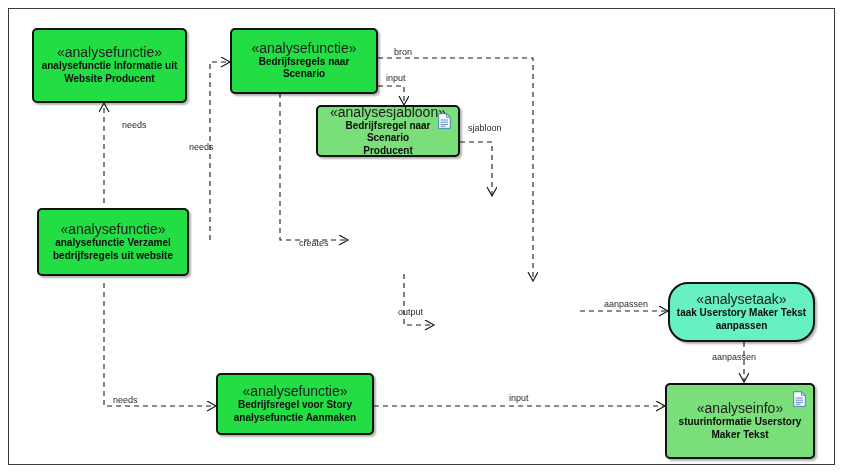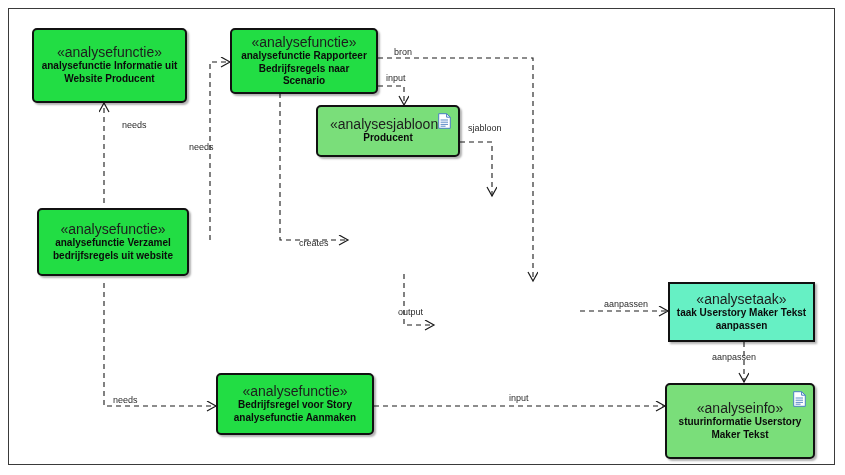--- a/index.html
+++ b/index.html
@@ -136,48 +136,48 @@
   </svg>
 
   <div class="node fill-bright" style="left:32px; top:28px; width:155px; height:75px;">
     <div class="stereo">«analysefunctie»</div>
     <div class="title">analysefunctie Informatie uit</div>
     <div class="title">Website Producent</div>
   </div>
 
   <div class="node fill-bright" style="left:230px; top:28px; width:148px; height:66px;">
     <div class="stereo">«analysefunctie»</div>
-    <div class="title">analysefunctie Rapporteer</div>
     <div class="title">Bedrijfsregels naar Scenario</div>
   </div>
 
   <div class="node fill-light" style="left:316px; top:105px; width:144px; height:52px;text-align:center;">
     <svg class="doc-icon" viewBox="0 0 13 16">
       <path d="M0.7,0.7 H8.6 L12.3,4.2 V15.3 H0.7 Z" fill="#ffffff" stroke="#4a7fc1" stroke-width="1"></path>
       <path d="M8.6,0.7 V4.2 H12.3" fill="none" stroke="#4a7fc1" stroke-width="1"></path>
       <g stroke="#4a7fc1" stroke-width="0.9">
         <line x1="2.6" y1="7" x2="10" y2="7"></line>
         <line x1="2.6" y1="9.2" x2="10" y2="9.2"></line>
         <line x1="2.6" y1="11.4" x2="10" y2="11.4"></line>
         <line x1="2.6" y1="13.2" x2="7.6" y2="13.2"></line>
       </g>
     </svg>
     <div class="stereo">«analysesjabloon»</div>
+    <div class="title">Bedrijfsregel naar Scenario</div>
     <div class="title">Producent</div>
   </div>
 
 
   <div class="node fill-bright" style="left:37px; top:208px; width:152px; height:68px;">
     <div class="stereo">«analysefunctie»</div>
     <div class="title">analysefunctie Verzamel</div>
     <div class="title">bedrijfsregels uit website</div>
   </div>
 
 
-  <div class="node fill-teal" style="left:668px; top:282px; width:147px; height:60px; border-radius:0;">
+  <div class="node fill-teal" style="left:668px; top:282px; width:147px; height:60px; border-radius:20px;">
     <div class="stereo">«analysetaak»</div>
     <div class="title">taak Userstory Maker Tekst</div>
     <div class="title">aanpassen</div>
   </div>
 
   <div class="node fill-bright" style="left:216px; top:373px; width:158px; height:62px;">
     <div class="stereo">«analysefunctie»</div>
     <div class="title">Bedrijfsregel voor Story</div>
     <div class="title">analysefunctie Aanmaken</div>
   </div>

